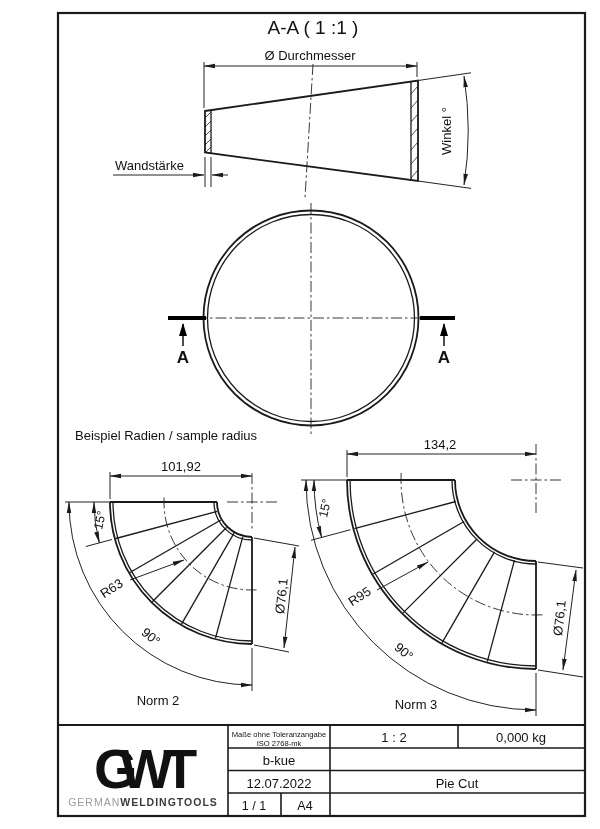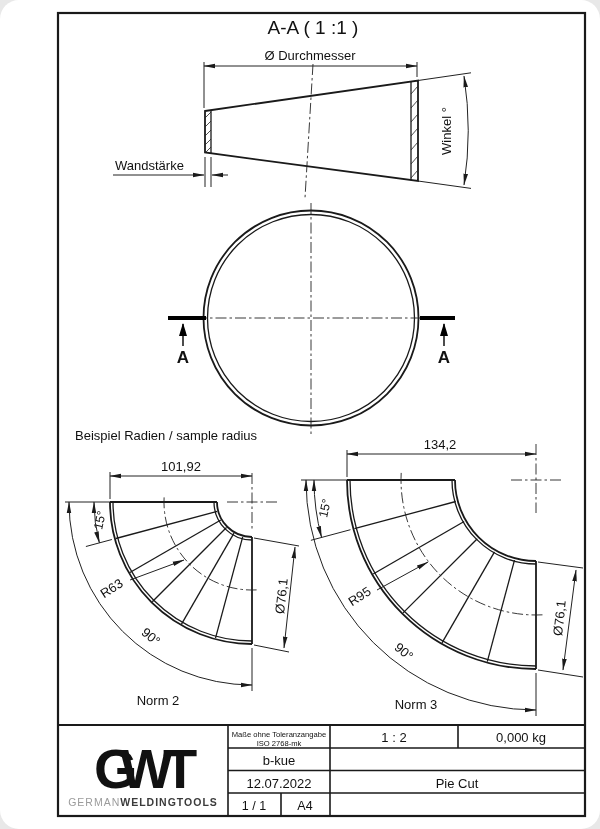--- a/index.html
+++ b/index.html
@@ -1,20 +1,19 @@
 <!DOCTYPE html>
 <html><head>
 <meta charset="utf-8">
 <style>
   html,body{margin:0;padding:0;background:#e8e8e8;}
   .page{
     position:relative;width:600px;height:829px;background:#ffffff;
     font-family:"Liberation Sans","DejaVu Sans",sans-serif;
     overflow:hidden;
-    border-radius:19px;
   }
   svg text{fill:#111;font-family:"Liberation Sans","DejaVu Sans",sans-serif;}
   .t-lg{font-size:19px;}
   .t-md{font-size:13px;}
   .t-sm{font-size:12.5px;}
   .t-tiny{font-size:7.6px;}
   .t-bold{font-weight:bold;}
   .outline{stroke:#1a1a1a;stroke-width:1.8;fill:none;}
   .outline2{stroke:#1a1a1a;stroke-width:1.3;fill:none;}
   .thin{stroke:#222;stroke-width:1;fill:none;}

